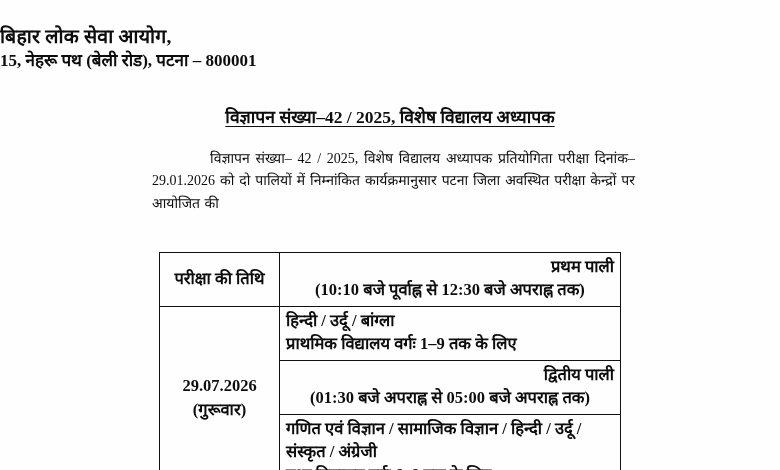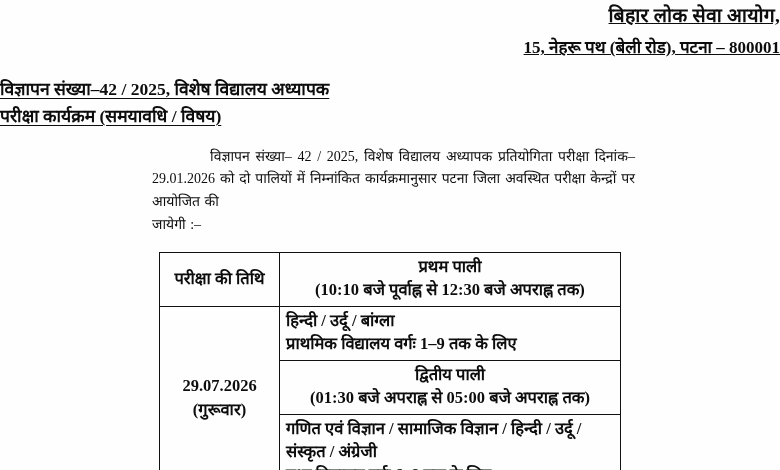--- a/index.html
+++ b/index.html
@@ -18,40 +18,40 @@
   }
 
   .page {
     position: absolute;
     inset: 0;
     background: #fefefe;
   }
 
   
   .org-header {
-    text-align: right;
-    padding-top: 4px;
-    text-decoration: underline;
+    text-align: left;
+    padding-top: 25px;
   }
   .org-name {
     font-size: 19.5px;
     font-weight: 700;
     letter-spacing: 0.2px;
     line-height: 1.25;
   }
   .org-address {
     font-size: 17px;
     font-weight: 700;
     line-height: 1.35;
-    margin-top: 9px;
+    margin-top: 1px;
   }
 
   
   .title-block {
-    margin-top: 16px;
+    text-align: center;
+    margin-top: 31px;
   }
   .title-line {
     font-size: 17.5px;
     font-weight: 700;
     line-height: 1.5;
     display: inline-block;
     text-decoration: underline;
     text-underline-offset: 3px;
     text-decoration-thickness: 1.4px;
   }
@@ -90,47 +90,45 @@
     padding: 2px 6px 4px 6px;
     font-size: 16.5px;
     font-weight: 700;
     vertical-align: middle;
     line-height: 1.42;
   }
   .col-date { width: 107px; }
   .cell-center { text-align: center; }
   .cell-left { text-align: left; padding-left: 8px; margin-left: 17px; }
   .shift-head { line-height: 1.4; }
-  .shift-head .shift-name { display: block; }
+  .shift-head .shift-name { display: block; text-align: right; }
   .shift-head .shift-time { display: block; }
   .date-cell {
     text-align: center;
     line-height: 1.45;
   }
   .date-cell .d-line { display: block; }
   .subj-line { display: block; white-space: nowrap; }
 </style>
 </head>
 <body>
 
 <div class="page">
 
   <div class="org-header">
     <div class="org-name">बिहार लोक सेवा आयोग,</div>
     <div class="org-address">15, नेहरू पथ (बेली रोड), पटना – 800001</div>
   </div>
 
   <div class="title-block">
     <div><span class="title-line">विज्ञापन संख्या–42 / 2025, विशेष विद्यालय अध्यापक</span></div>
-    <div><span class="title-line">परीक्षा कार्यक्रम (समयावधि / विषय)</span></div>
   </div>
 
   <p class="body-para">
     <span>विज्ञापन संख्या– 42 / 2025, विशेष विद्यालय अध्यापक प्रतियोगिता परीक्षा दिनांक–29.01.2026 को दो पालियों में निम्नांकित कार्यक्रमानुसार पटना जिला अवस्थित परीक्षा केन्द्रों पर आयोजित की</span>
-    <span class="last-frag">जायेगी :–</span>
   </p>
 
   <div class="table-wrap">
     <table class="schedule">
       <tbody>
         <tr>
           <td class="col-date cell-center" rowspan="1">
             <span class="d-line">परीक्षा की</span>
             <span class="d-line">तिथि</span>
           </td>

